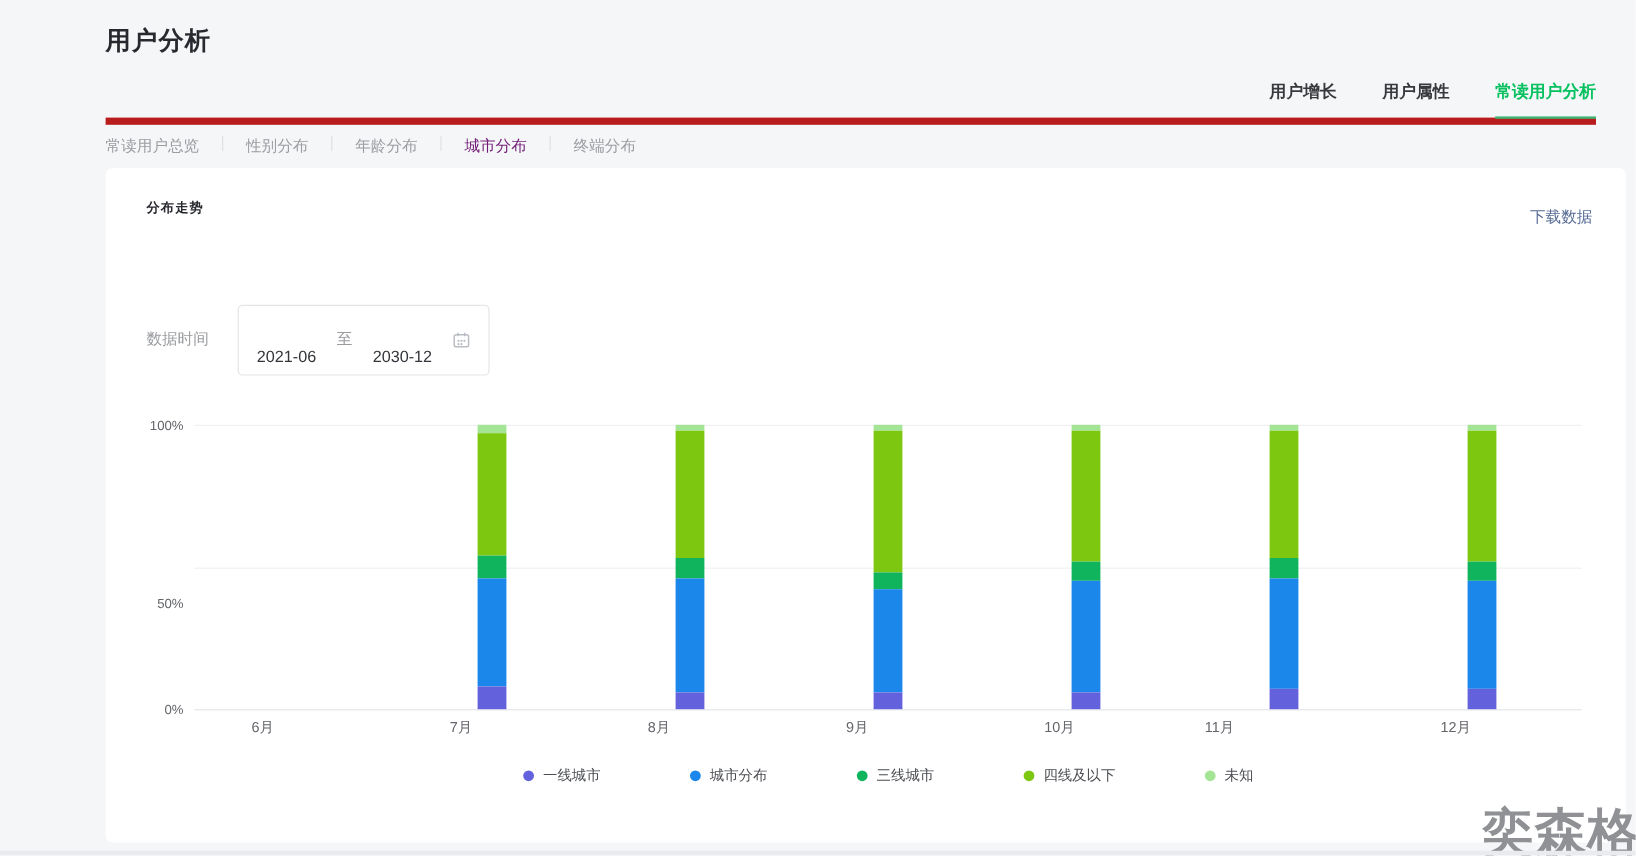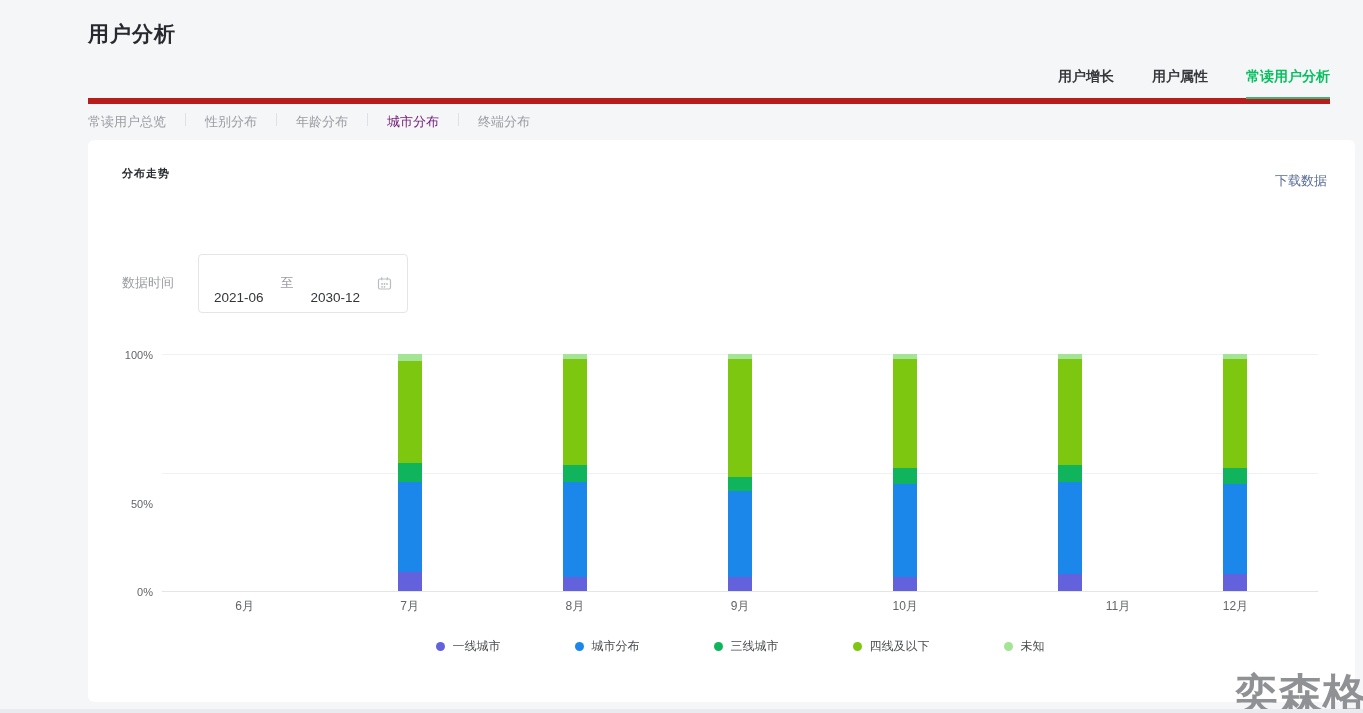--- a/index.html
+++ b/index.html
@@ -44,21 +44,21 @@
   }
   .datebox .dval { font-size:13.5px; color:#33353a;margin-top:28px; }
   .datebox .dsep { font-size:13px; color:#9a9ca0; }
 
   .chart { position:absolute; left:74px; top:214px; width:1156px; height:238px; }
   .gridline { position:absolute; left:0; width:100%; height:1px; background:#eff1f3; }
   .gridline.zero { background:#e3e5e9; }
   .ylabel { position:absolute; right:100%; margin-right:9px; font-size:11px; color:#63656a; transform:translateY(-50%); white-space:nowrap; }
   .bar-col { position:absolute; bottom:1px; width:24px; display:flex; flex-direction:column-reverse; }
   .bar-seg { width:100%; }
-  .xlabel { position:absolute; top:244px; width:70px; text-align:center; font-size:12px; color:#63656a; }
+  .xlabel { position:absolute; top:244px; width:70px; text-align:left; font-size:12px; color:#63656a; }
 
   .legend { position:absolute; left:74px; top:498px; width:1156px; display:flex; justify-content:center; gap:74px; }
   .legend-item { display:flex; align-items:center; gap:8px; cursor:pointer; }
   .legend-dot { width:9px; height:9px; border-radius:50%; }
   .legend-label { font-size:12px; color:#4b4d52; }
 
   .watermark {
     position:absolute; right:-4px; bottom:-3px;
     font-size:43px; font-weight:900; color:#8f9194;
     letter-spacing:1px; line-height:1; pointer-events:none;
@@ -152,21 +152,21 @@
         <div class="bar-seg" style="height: 4.74px; background: rgb(163, 228, 149);"></div>
       </div>
       <div class="xlabel" style="left: 708.143px;">10月</div>
       <div class="bar-col" style="left: 896.286px;">
         <div class="bar-seg" style="height: 16.59px; background: rgb(100, 97, 221);"></div>
         <div class="bar-seg" style="height: 92.43px; background: rgb(27, 135, 234);"></div>
         <div class="bar-seg" style="height: 16.59px; background: rgb(16, 180, 92);"></div>
         <div class="bar-seg" style="height: 106.65px; background: rgb(126, 199, 17);"></div>
         <div class="bar-seg" style="height: 4.74px; background: rgb(163, 228, 149);"></div>
       </div>
-      <div class="xlabel" style="left: 921px;">11月</div>
+      <div class="xlabel" style="left: 842px;">11月</div>
       <div class="bar-col" style="left: 1061.43px;">
         <div class="bar-seg" style="height: 16.59px; background: rgb(100, 97, 221);"></div>
         <div class="bar-seg" style="height: 90.06px; background: rgb(27, 135, 234);"></div>
         <div class="bar-seg" style="height: 16.59px; background: rgb(16, 180, 92);"></div>
         <div class="bar-seg" style="height: 109.02px; background: rgb(126, 199, 17);"></div>
         <div class="bar-seg" style="height: 4.74px; background: rgb(163, 228, 149);"></div>
       </div>
       <div class="xlabel" style="left: 1038.43px;">12月</div>
     </div>
   <div class="legend">

